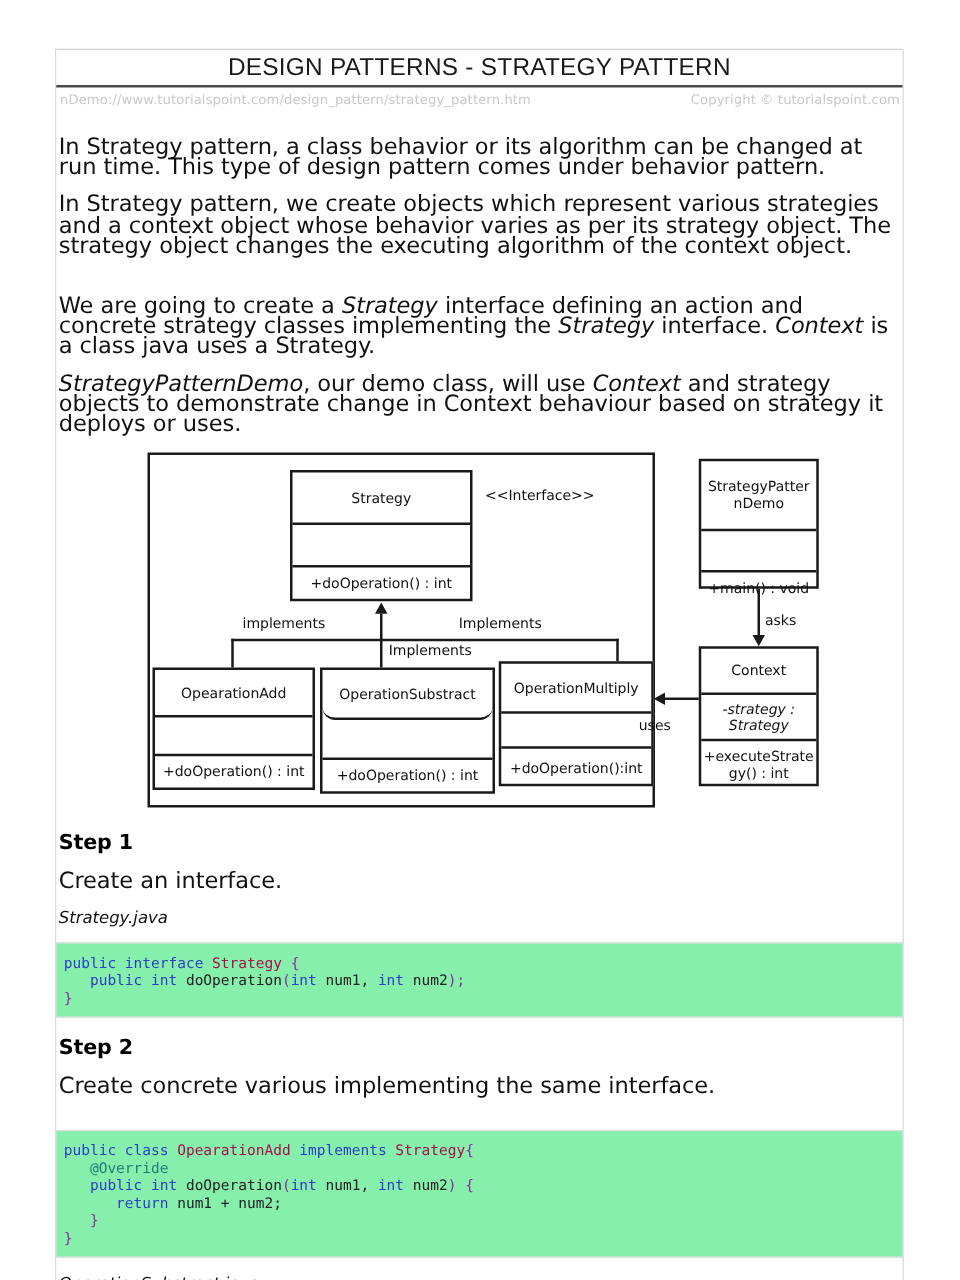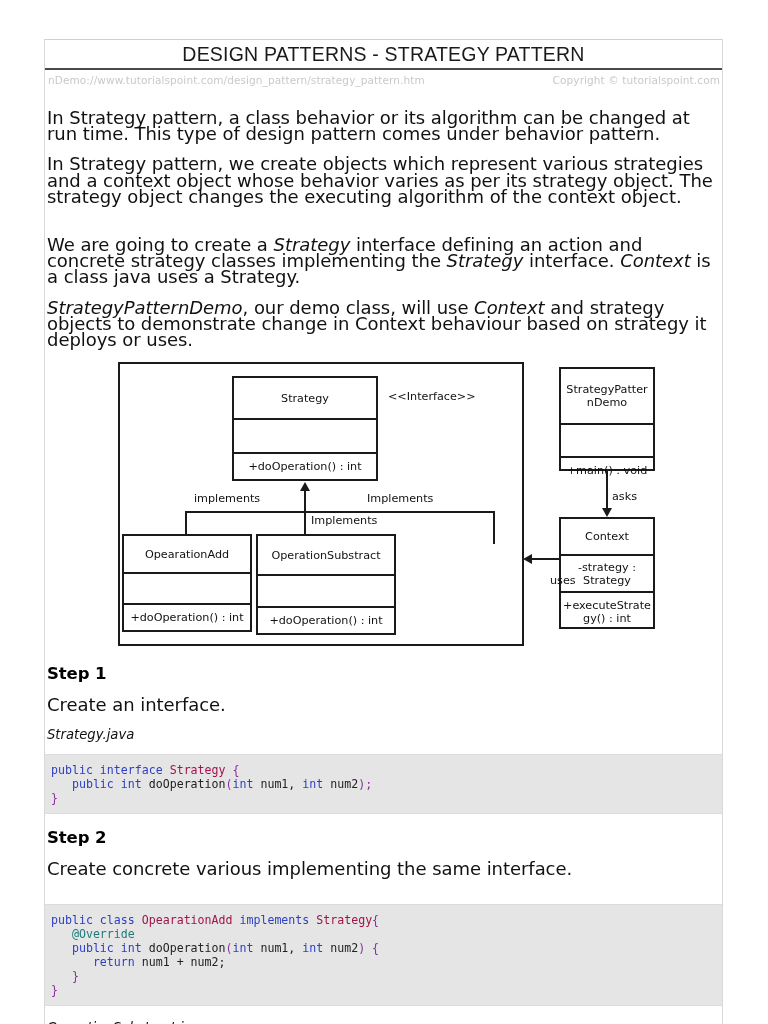--- a/index.html
+++ b/index.html
@@ -88,21 +88,21 @@
   }
   .italic { font-style: italic; }
   .filename {
     font-size: 13.2px;
     font-style: italic;
     color: #111111;
   }
 
   
   .codebox {
-    background: #e5e5e5;
+    background: #86efac;
     border-top: 1px solid #dcdcdc;
     border-bottom: 1px solid #dcdcdc;
     margin: 0 -3px 0 -2px;
     padding: 8px 0 8px 6px;
     box-sizing: border-box;
   }
   pre.code {
     margin: 0;
     font-family: "DejaVu Sans Mono", monospace;
     font-size: 11.6px;
@@ -250,45 +250,50 @@
       <div class="lbl" style="left:320px; top:130px;">Implements</div>
       <div class="lbl" style="left:264px; top:152px;">Implements</div>
 
       <div class="ubox" style="left:75px; top:172px; width:130px; height:98px;">
         <div class="seg" style="height:38px;">OpearationAdd</div>
         <div class="seg" style="height:31px;"></div>
         <div class="seg last" style="height:25px;">+doOperation() : int</div>
       </div>
 
       <div class="ubox" style="left:209px; top:172px; width:140px; height:101px;">
-        <div class="seg" style="height:40px;">OperationSubstract</div>
+        <div class="seg" style="height:40px;border-radius:10px;">OperationSubstract</div>
         <div class="seg" style="height:32px;"></div>
         <div class="seg last" style="height:25px;">+doOperation() : int</div>
       </div>
 
+      <div class="ubox" style="left:352px; top:167px; width:124px; height:100px;">
+        <div class="seg" style="height:40px;">OperationMultiply</div>
+        <div class="seg" style="height:28px;"></div>
+        <div class="seg last" style="height:30px;">+doOperation():int</div>
+      </div>
 
       <div class="ubox" style="left:512px; top:5px; width:96px; height:104px;">
         <div class="seg" style="height:56px;">StrategyPatter nDemo</div>
         <div class="seg" style="height:33px;"></div>
         <div class="seg last" style="height:25px;">+main() : void</div>
       </div>
 
       <div class="line vline" style="left:559px; top:109px; height:39px;"></div>
       <div class="arrow-down" style="left:555px; top:146px;"></div>
       <div class="lbl" style="left:565px; top:128px;">asks</div>
 
       <div class="ubox" style="left:512px; top:155px; width:96px; height:112px;">
         <div class="seg" style="height:37px;">Context</div>
-        <div class="seg" style="height:37px;">-strategy : Strategy</div>
+        <div class="seg" style="height:37px;font-style:italic;">-strategy : Strategy</div>
         <div class="seg last" style="height:38px;">+executeStrate gy() : int</div>
       </div>
 
       <div class="line hline" style="left:485px; top:196px; width:29px;"></div>
       <div class="arrow-left" style="left:476px; top:192px;"></div>
-      <div class="lbl" style="left:503px; top:212px;">uses</div>
+      <div class="lbl" style="left:464px; top:212px;">uses</div>
 
     </div>
 
     <div class="sp-12"></div>
 
     <h2 class="section">Step 1</h2>
     <div class="sp-14"></div>
     <p class="para">Create an interface.</p>
     <div class="sp-14"></div>
     <div class="filename">Strategy.java</div>

